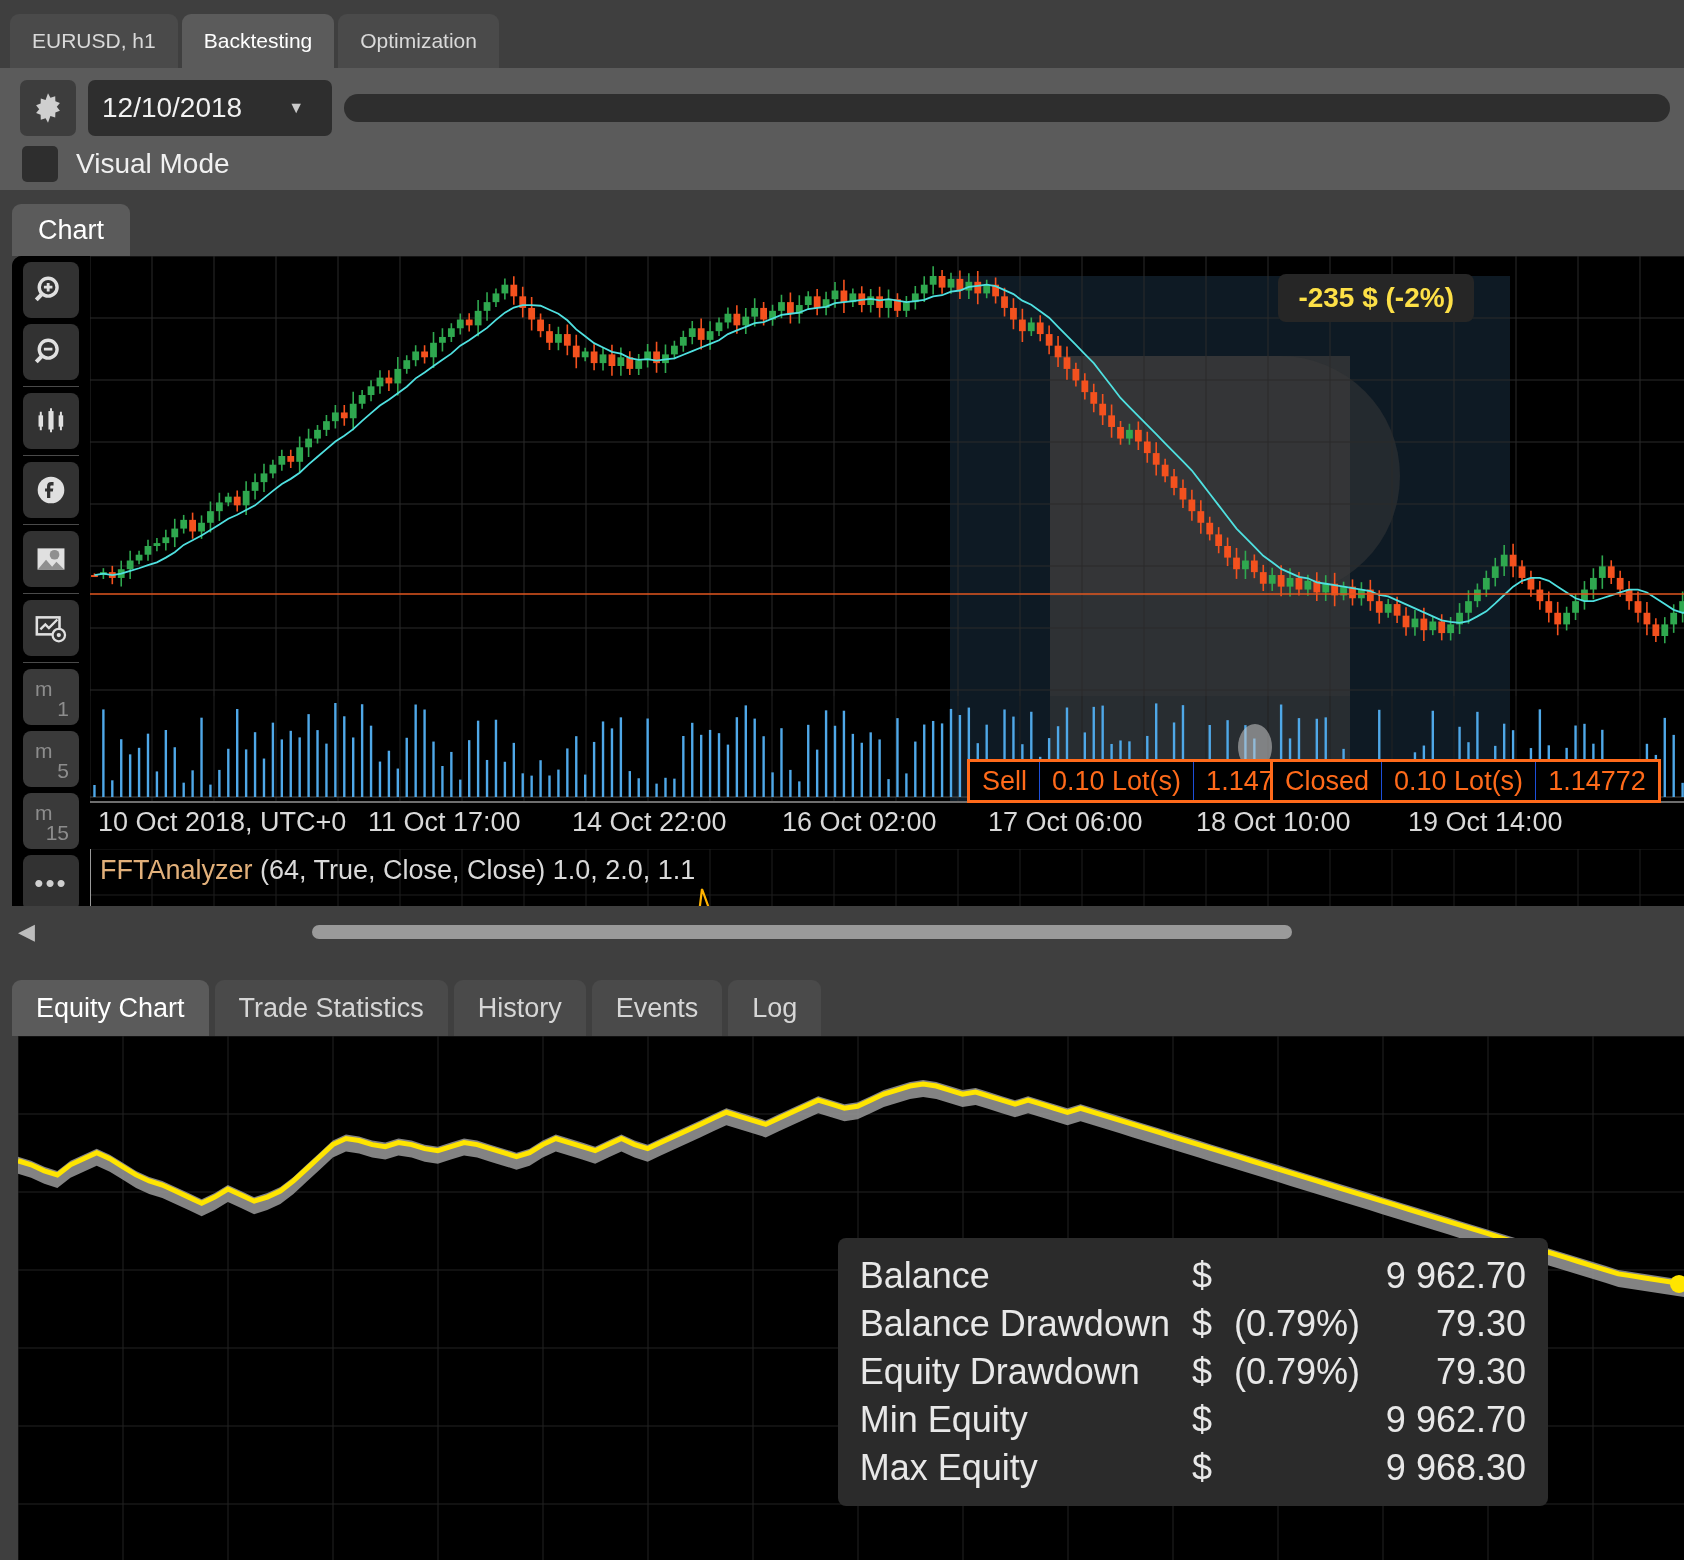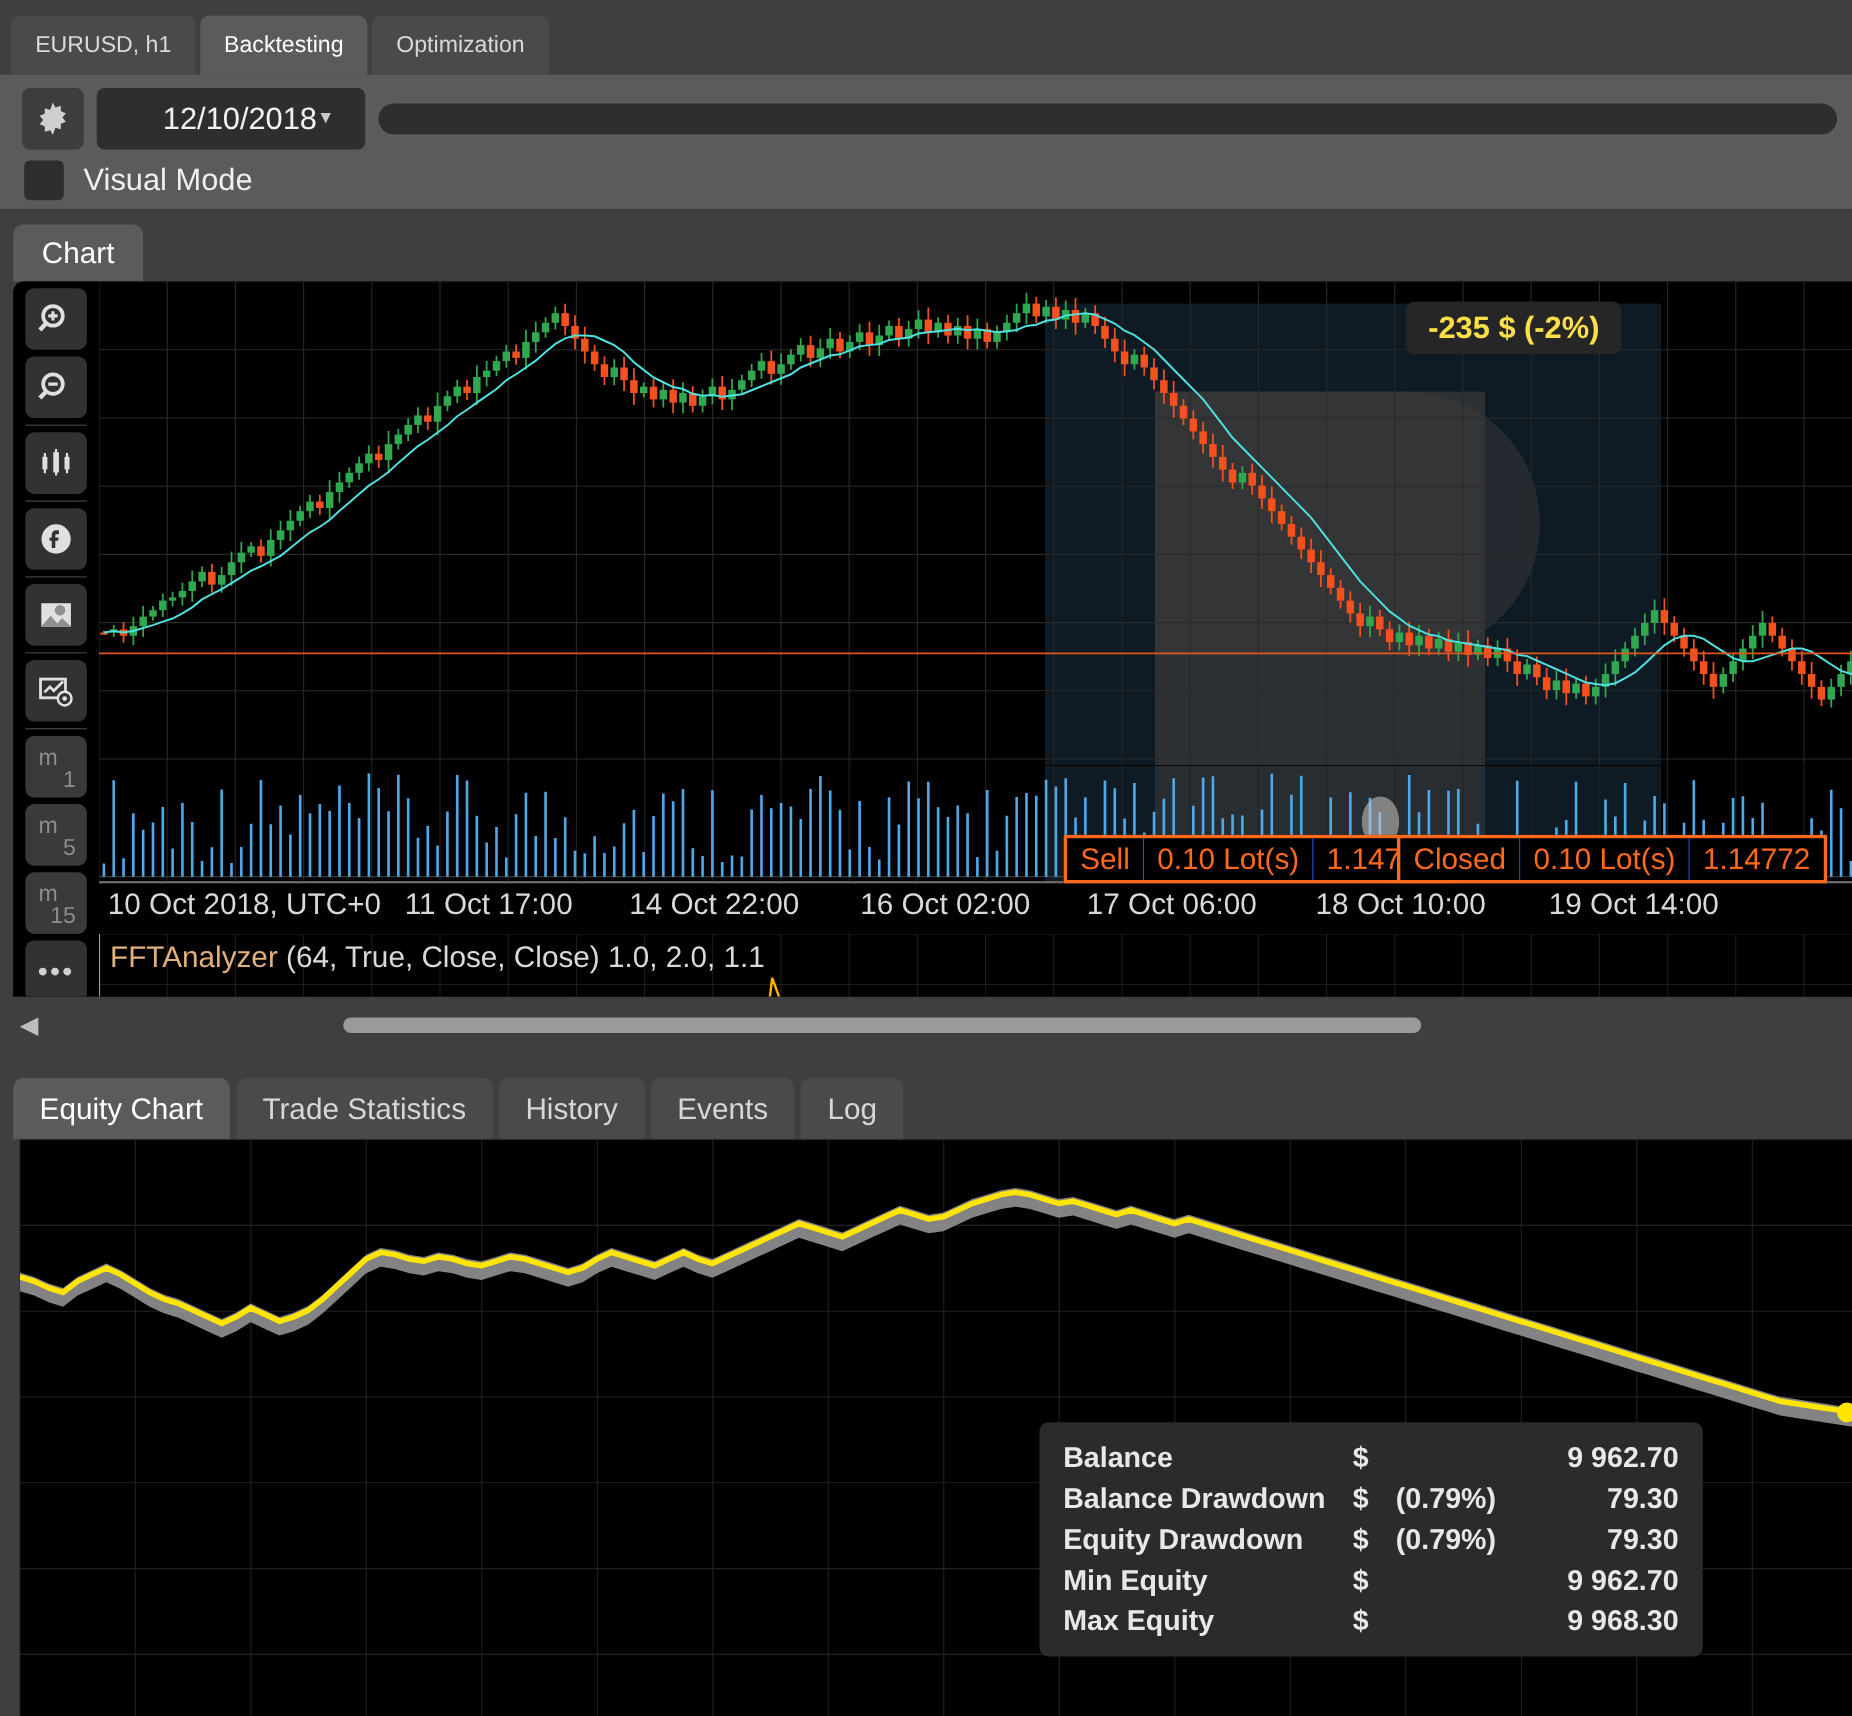--- a/index.html
+++ b/index.html
@@ -20,21 +20,21 @@
   .ttab.active { background:#5b5b5b; color:#ffffff; }
   
   .ctrlbar { position:absolute; left:0; top:68px; width:1684px; height:122px; background:#5b5b5b; }
   .gearbtn {
     position:absolute; left:20px; top:12px; width:56px; height:56px;
     background:#3d3d3d; border-radius:7px; display:flex; align-items:center; justify-content:center;
   }
   .datefield {
     position:absolute; left:88px; top:12px; width:244px; height:56px;
     background:#2e2e2e; border-radius:7px; color:#f2f2f2; font-size:28px;
-    display:flex; align-items:center; padding:0 14px; justify-content:flex-end;
+    display:flex; align-items:center; padding:0 14px; justify-content:space-between;
   }
   .datefield .caret { font-size:16px; color:#c9c9c9; margin-right:14px; }
   .progtrack {
     position:absolute; left:344px; top:26px; right:14px; height:28px;
     background:#2e2e2e; border-radius:14px;
   }
   .vmrow { position:absolute; left:22px; top:78px; display:flex; align-items:center; }
   .vmbox { width:36px; height:36px; background:#2e2e2e; border-radius:5px; }
   .vmlabel { color:#f0f0f0; font-size:28px; margin-left:18px; }
   .slidertrack {
@@ -106,21 +106,21 @@
   .btab.active { background:#5b5b5b; color:#fff; }
   .equitybody {
     position:absolute; left:18px; top:66px; right:0; bottom:0;
     background:#000; overflow:hidden;
   }
   .tooltip {
     position:absolute; right:136px; bottom:54px; background:#2b2b2b;
     border-radius:8px; padding:14px 22px; z-index:8;
   }
   .tooltip table { border-collapse:collapse; }
-  .tooltip td { color:#e8e8e8; font-size:26px; padding:3px 0; white-space:nowrap;font-weight:bold; }
+  .tooltip td { color:#e8e8e8; font-size:36px; padding:3px 0; white-space:nowrap; }
   .tooltip td.cur { text-align:center; width:64px; }
   .tooltip td.pct { text-align:right; padding-right:16px; }
   .tooltip td.val { text-align:right; min-width:150px; }
 </style>
 </head>
 <body>
 
 <div class="topbar">
   <div class="tabrow">
     <div class="ttab">EURUSD, h1</div>

